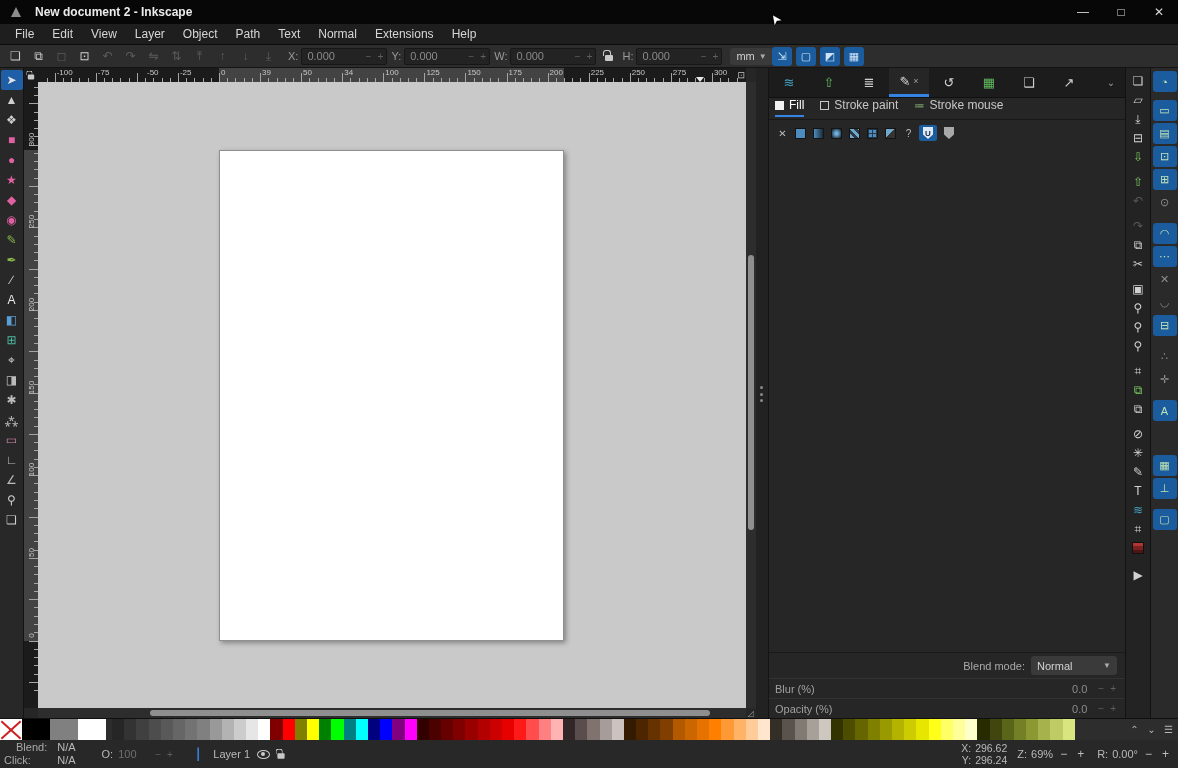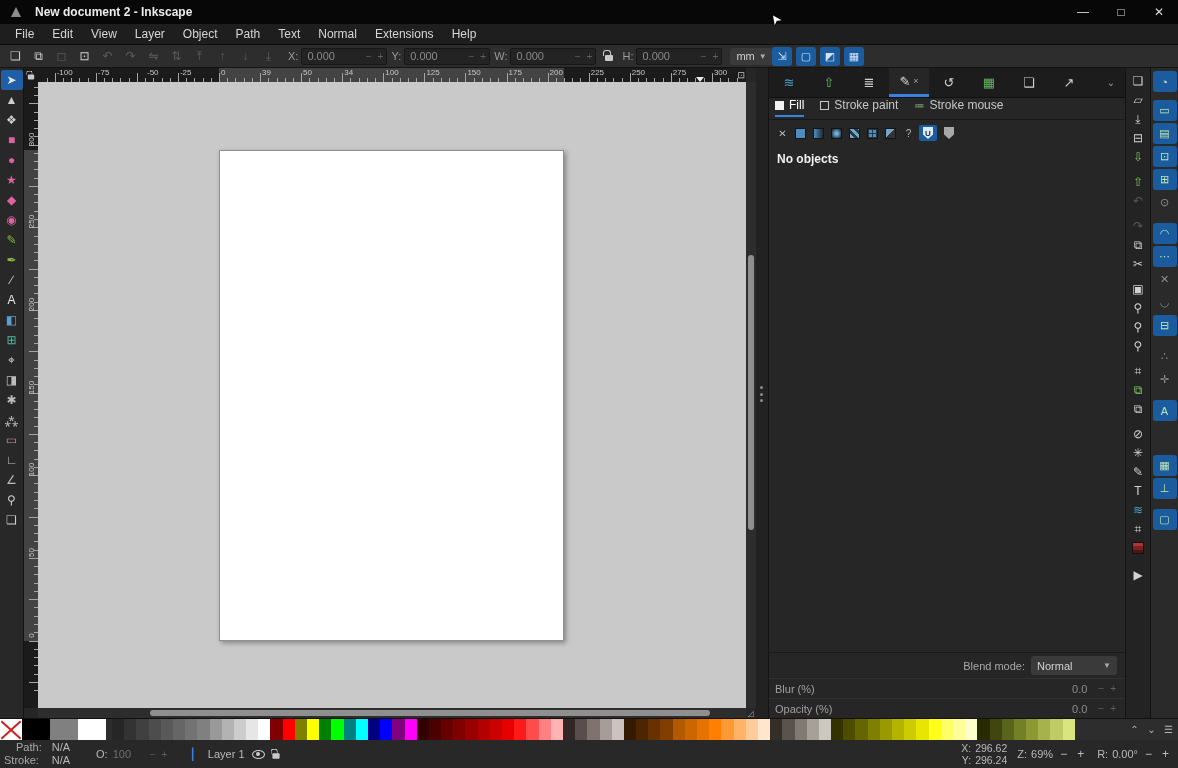--- a/index.html
+++ b/index.html
@@ -505,21 +505,20 @@
           <span class="box pb-sw"></span>
         </div>
         <div class="paint-btn">?</div>
         <div class="paint-btn shield-btn active">
           <span class="shield">U</span>
         </div>
         <div class="paint-btn shield-btn">
           <span class="shield"></span>
         </div>
       </div>
-    <div id="no-objects">No objects</div>
     <div id="dock-bottom">
       <div id="blend-row">
         <span id="blend-label">Blend mode:</span>
         <span id="blend-dd">
             <span>Normal</span>
             <span class="car">▼</span>
           </span>
       </div>
       <div class="slider-row">
         <span class="slider-label">Blur (%)</span>
@@ -677,23 +676,23 @@
       </div>
     <div id="palette-controls">
         <div class="palctl">⌃</div>
         <div class="palctl">⌄</div>
         <div class="palctl">☰</div>
       </div>
   </div>
 
   <div id="statusbar">
     <div id="fs-indicator">
-      <span class="lab" style="padding-left:12px;">Path:</span>
+      <span class="lab" style="padding-left:12px;">Blend:</span>
       <span>N/A</span>
-      <span class="lab">Stroke:</span>
+      <span class="lab">Click:</span>
       <span>N/A</span>
     </div>
     <div id="opacity-ind">
       <span>O:</span>
       <span class="val">100</span>
       <span class="slider-ctrl">−</span>
       <span class="slider-ctrl">+</span>
     </div>
     <div id="layer-ind">
       <span id="layer-bar">▏</span>

